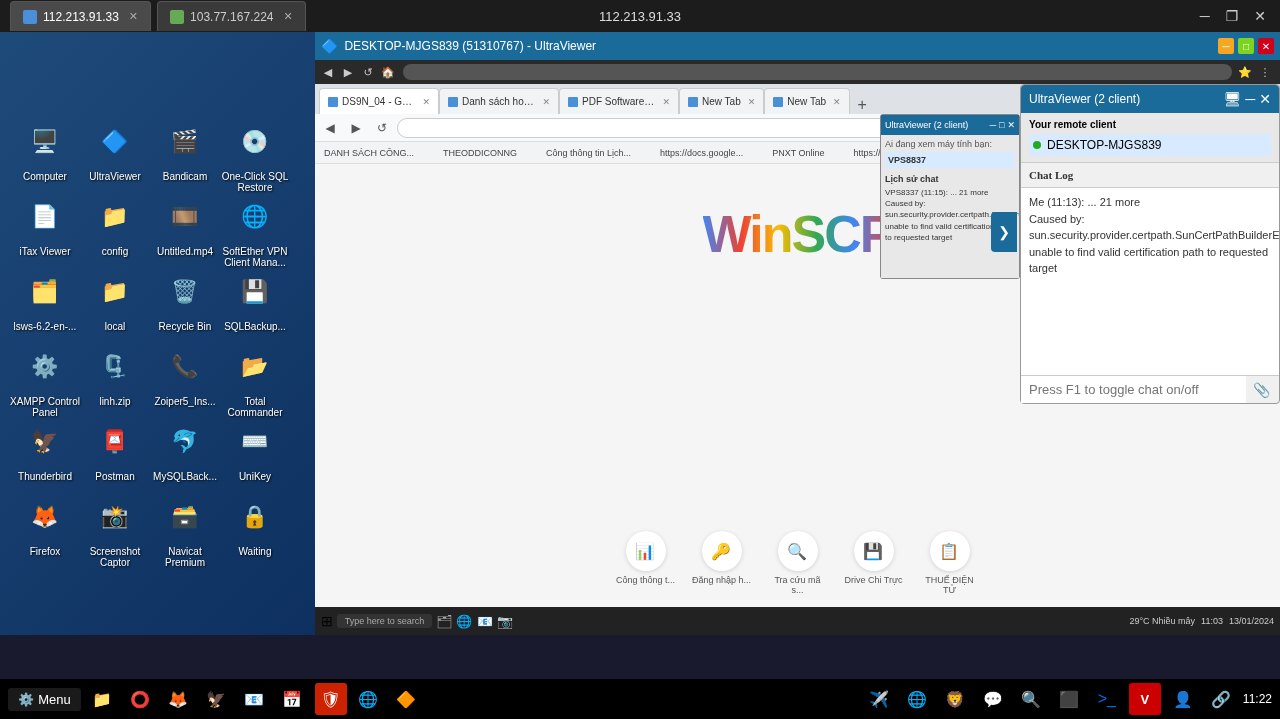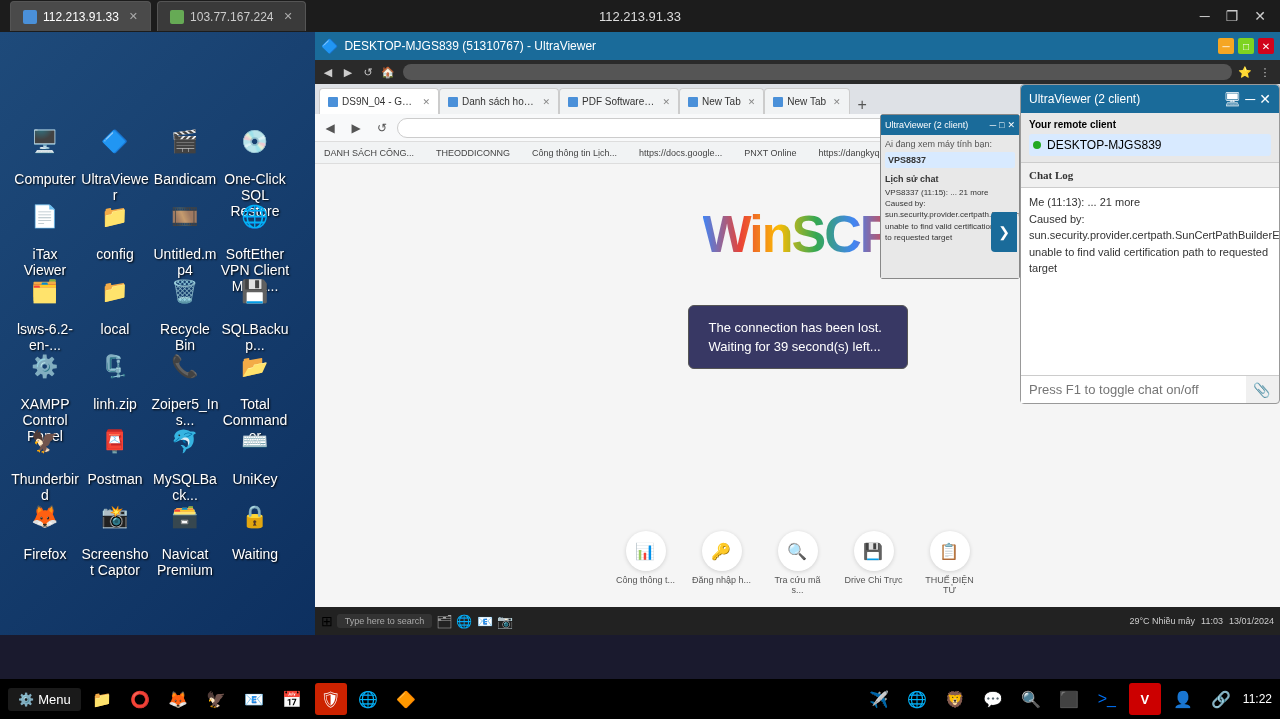--- a/index.html
+++ b/index.html
@@ -37,21 +37,21 @@
     }
 
     .desktop-icon {
       position: absolute; width: 70px; text-align: center; cursor: pointer;
       color: #fff; font-size: 11px;
     }
     .desktop-icon .icon-img {
       width: 40px; height: 40px; margin: 0 auto 2px; border-radius: 4px;
       display: flex; align-items: center; justify-content: center; font-size: 22px;
     }
-    .desktop-icon .icon-label { font-size: 14px; color: #fff; text-shadow: 1px 1px 2px #000; word-wrap: break-word; margin-top: 9px; }
+    .desktop-icon .icon-label { font-size: 10px; color: #fff; text-shadow: 1px 1px 2px #000; word-wrap: break-word; margin-top: 9px; }
 
     
     #remote-window {
       flex: 1; height: 100%; background: #444; position: relative;
       display: flex; flex-direction: column;
     }
     #remote-titlebar {
       height: 28px; background: #1a6b9a; display: flex; align-items: center;
       justify-content: space-between; padding: 0 6px; color: #fff; font-size: 12px; flex-shrink: 0;
     }
@@ -82,21 +82,21 @@
       display: flex; align-items: center; gap: 4px; font-size: 10px; color: #333;
       cursor: pointer; border: 1px solid #ccc; border-bottom: none; max-width: 120px; overflow: hidden;
     }
     .inner-tab.active { background: #fff; }
     #inner-browser-nav {
       height: 28px; background: #f8f9fa; display: flex; align-items: center; padding: 0 4px; gap: 4px;
       border-bottom: 1px solid #ddd;
     }
     #inner-browser-bookmarks {
       height: 22px; background: #f1f3f4; display: flex; align-items: center; padding: 0 6px;
-      font-size: 10px; color: #555; gap: 16px; border-bottom: 1px solid #ddd; overflow: hidden;
+      font-size: 10px; color: #555; gap: 23px; border-bottom: 1px solid #ddd; overflow: hidden;
     }
     #inner-browser-content {
       flex: 1; background: #f5f5f5; display: flex; flex-direction: column; align-items: center;
       justify-content: flex-start; padding-top: 40px; position: relative; overflow: hidden;
     }
 
     .google-logo {
       font-size: 52px; font-weight: bold; margin-bottom: 16px;
       background: linear-gradient(90deg, #4285f4, #ea4335, #fbbc05, #34a853, #4285f4, #ea4335);
       -webkit-background-clip: text; -webkit-text-fill-color: transparent;
@@ -416,24 +416,20 @@
             <span class="bookmark-item">https://docs.google...</span>
             <span class="bookmark-item">PNXT Online</span>
             <span class="bookmark-item">https://dangkyqua...</span>
             <span class="bookmark-item">thingredn</span>
             <span class="bookmark-item">Audit toa don KNI...</span>
             <span class="bookmark-item">All Bookmarks</span>
           </div>
         <div id="inner-browser-content">
           <div class="google-logo">WinSCP</div>
 
-          <div id="conn-lost">
-            <div>The connection has been lost.</div>
-            <div style="margin-top:4px;">Waiting for 39 second(s) left...</div>
-          </div>
 
           <div id="quick-links" style="position:absolute;bottom:40px;left:50%;transform:translateX(-50%);display:flex;gap:16px;">
           <div class="quick-link">
                 <div class="quick-link-icon">📊</div>
                 <span style="font-size:9px;text-align:center;">Công thông t...</span>
               </div>
               <div class="quick-link">
                 <div class="quick-link-icon">🔑</div>
                 <span style="font-size:9px;text-align:center;">Đăng nhập h...</span>
               </div>

